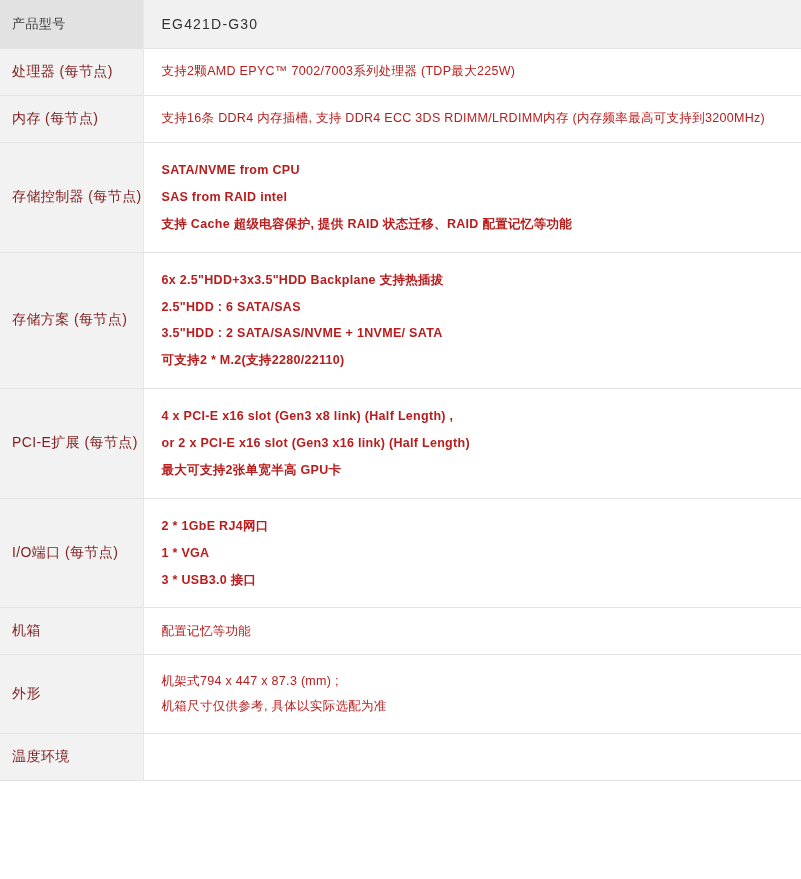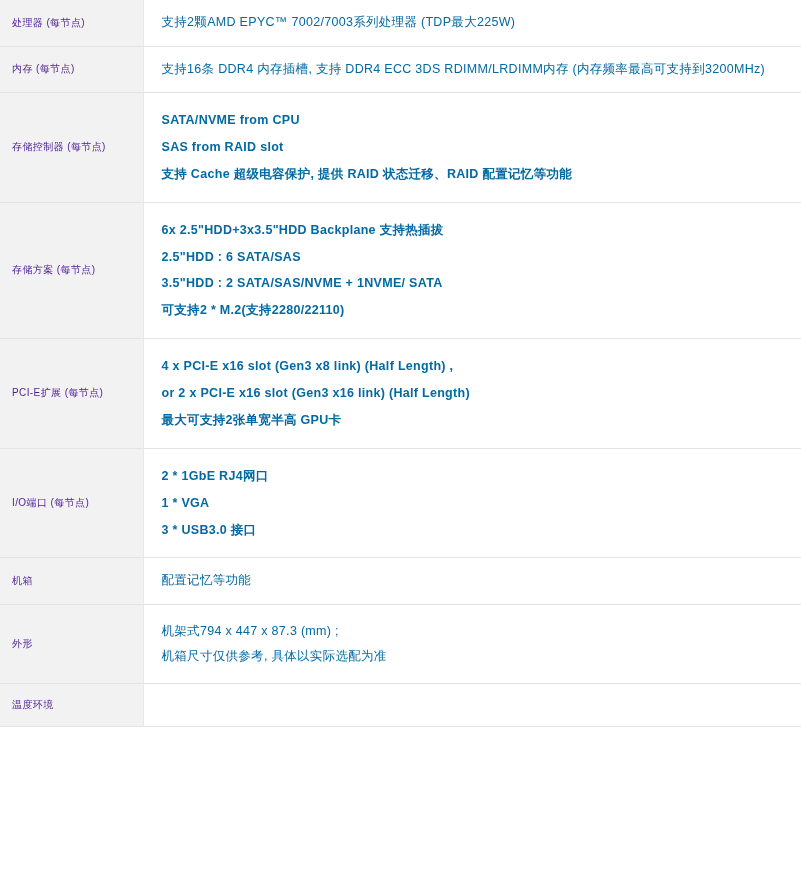--- a/index.html
+++ b/index.html
@@ -23,29 +23,29 @@
 
   .spec-table tr {
     border-bottom: 1px solid #e3e3e3;
   }
   .spec-table td {
     vertical-align: middle;
     padding: 0;
   }
   td.label {
     background: #f2f2f2;
-    color: #4c1d95;
-    font-size: 10px;
+    color: #7f1d1d;
+    font-size: 14px;
     letter-spacing: 0.4px;
     padding: 14px 0 14px 12px;
     border-right: 1px solid #e8e8e8;
   }
   td.value {
     background: #ffffff;
-    color: #0369a1;
+    color: #b91c1c;
     font-size: 12.5px;
     letter-spacing: 0.3px;
     padding: 14px 14px 14px 18px;
     line-height: 2.0;
   }
   
   tr.header-row td.label {
     background: #e2e2e2;
     color: #3d3d3d;
     font-size: 13px;
@@ -71,37 +71,41 @@
 </style>
 </head>
 <body>
 
 <table class="spec-table">
   <colgroup>
     <col class="label-col">
     <col class="value-col">
   </colgroup>
   <tbody>
+    <tr class="header-row">
+      <td class="label">产品型号</td>
+      <td class="value single">EG421D-G30</td>
+    </tr>
   <tr>
         <td class="label">处理器 (每节点)</td>
         <td class="value single">
           <span class="line">支持2颗AMD EPYC™ 7002/7003系列处理器 (TDP最大225W)</span>
         </td>
       </tr>
       <tr>
         <td class="label">内存 (每节点)</td>
         <td class="value single">
           <span class="line">支持16条 DDR4 内存插槽, 支持 DDR4 ECC 3DS RDIMM/LRDIMM内存 (内存频率最高可支持到3200MHz)</span>
         </td>
       </tr>
       <tr class="tall">
         <td class="label">存储控制器 (每节点)</td>
         <td class="value">
           <span class="line">SATA/NVME from CPU</span>
-          <span class="line">SAS from RAID slot</span>
+          <span class="line">SAS from RAID intel</span>
           <span class="line">支持 Cache 超级电容保护, 提供 RAID 状态迁移、RAID 配置记忆等功能</span>
         </td>
       </tr>
       <tr class="tall">
         <td class="label">存储方案 (每节点)</td>
         <td class="value">
           <span class="line">6x 2.5"HDD+3x3.5"HDD Backplane 支持热插拔</span>
           <span class="line">2.5"HDD : 6 SATA/SAS</span>
           <span class="line">3.5"HDD : 2 SATA/SAS/NVME + 1NVME/ SATA</span>
           <span class="line">可支持2 * M.2(支持2280/22110)</span>

